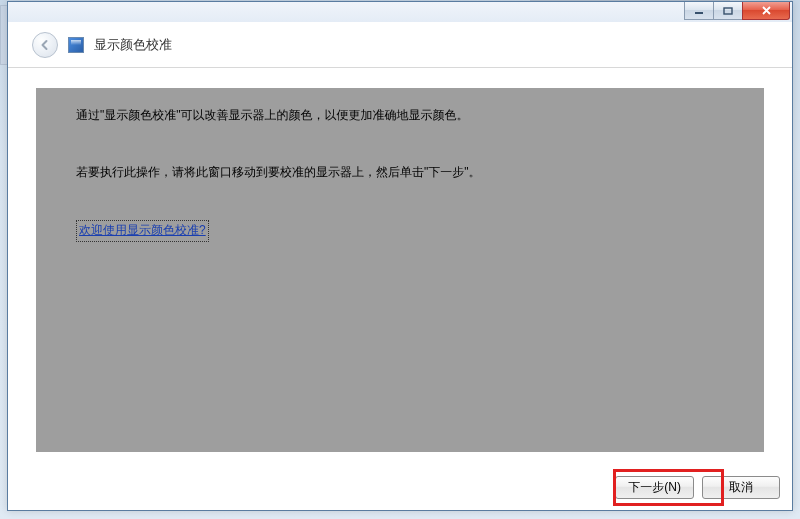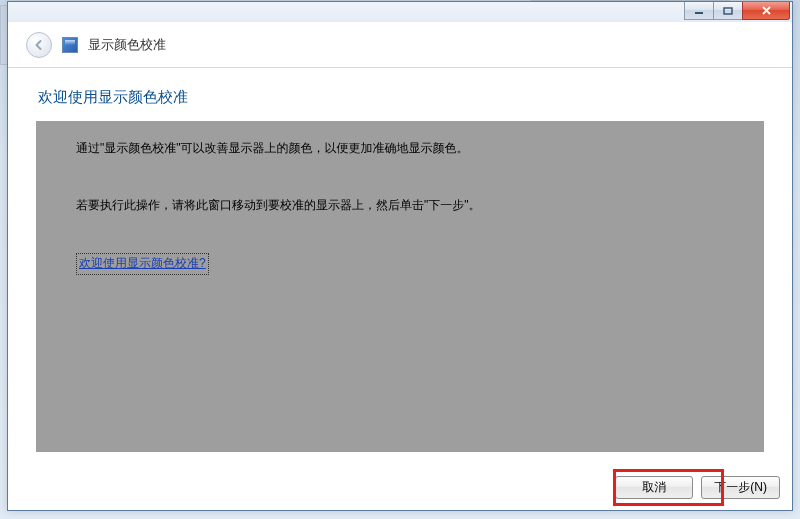--- a/index.html
+++ b/index.html
@@ -66,21 +66,21 @@
       border-color: #a33;
       border-bottom-right-radius: 3px;
     }
     .win-btn svg { display: block; }
     
     .header {
       height: 46px;
       border-bottom: 1px solid #d8d8d8;
       display: flex;
       align-items: center;
-      padding: 0 18px;
+      padding: 0 24px;
       gap: 10px;
       background: #fff;
     }
     
     .back-btn {
       width: 26px;
       height: 26px;
       border-radius: 50%;
       border: 1px solid #b8c2cf;
       background: radial-gradient(circle at 35% 30%, #fdfefe 0%, #eef2f7 45%, #dae1ea 100%);
@@ -216,28 +216,27 @@
     <div class="back-btn">
       <svg width="14" height="14" viewBox="0 0 14 14">
         <path d="M8.5 3 L4.5 7 L8.5 11" fill="none" stroke="#9aa6b4" stroke-width="2" stroke-linecap="round" stroke-linejoin="round"></path>
       </svg>
     </div>
     <span class="app-icon"></span>
     <span class="header-title">显示颜色校准</span>
   </div>
 
   <div class="content">
-    <div class="page-heading">欢迎使用显示颜色校准</div>
     <div class="body-panel">
       <p>通过"显示颜色校准"可以改善显示器上的颜色，以便更加准确地显示颜色。</p>
       <p>若要执行此操作，请将此窗口移动到要校准的显示器上，然后单击"下一步"。</p>
       <a class="help-link">欢迎使用显示颜色校准?</a>
     </div>
   </div>
 
   <div class="footer">
+    <button class="btn">下一步(N)</button>
     <button class="btn">取消</button>
-    <button class="btn">下一步(N)</button>
   </div>
 
 </div>
 
 <div class="highlight-box"></div>
 
 </body></html>

